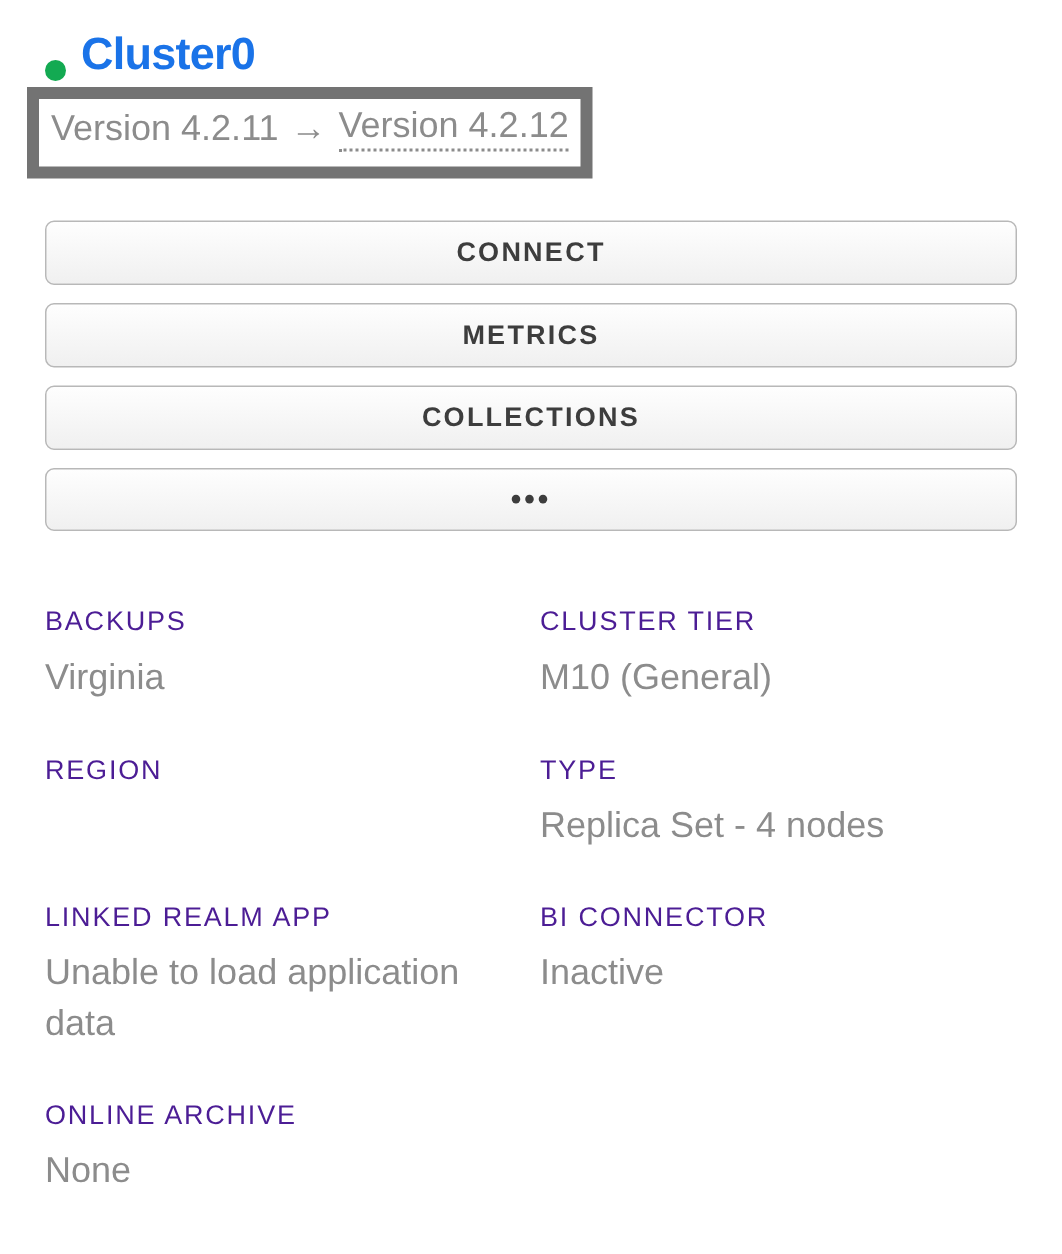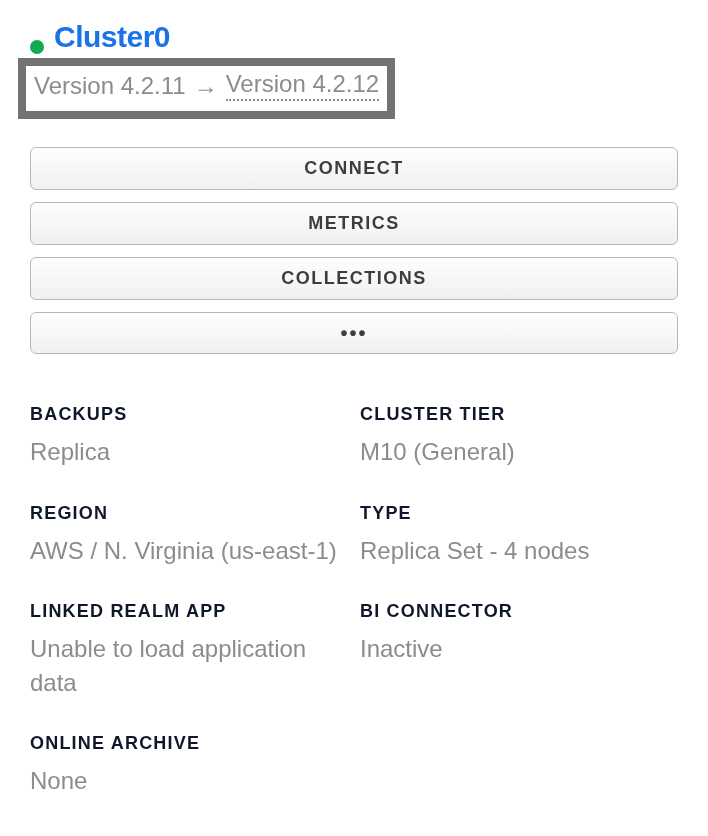--- a/index.html
+++ b/index.html
@@ -83,23 +83,23 @@
     .info-grid {
       display: grid;
       grid-template-columns: 1fr 1fr;
       column-gap: 12px;
       row-gap: 34px;
     }
     .info-block {
     }
     .info-label {
       font-size: 18px;
-      font-weight: 700;
+      font-weight: 400;
       letter-spacing: 1.2px;
-      color: #0f172a;
+      color: #4c1d95;
       text-transform: uppercase;
       margin-bottom: 10px;
     }
     .info-value {
       font-size: 24px;
       color: #8C8C8C;
       line-height: 1.4;
     }
   </style>
 </head>
@@ -123,29 +123,28 @@
 <div class="button-row">
   <button class="btn">CONNECT</button>
   <button class="btn">METRICS</button>
   <button class="btn">COLLECTIONS</button>
   <button class="btn btn-more">•••</button>
 </div>
 
 <div class="info-grid">
   <div class="info-block">
     <div class="info-label">BACKUPS</div>
-    <div class="info-value">Replica</div>
+    <div class="info-value">Virginia</div>
   </div>
   <div class="info-block">
     <div class="info-label">CLUSTER TIER</div>
     <div class="info-value">M10 (General)</div>
   </div>
   <div class="info-block">
     <div class="info-label">REGION</div>
-    <div class="info-value">AWS / N. Virginia (us-east-1)</div>
   </div>
   <div class="info-block">
     <div class="info-label">TYPE</div>
     <div class="info-value">Replica Set - 4 nodes</div>
   </div>
   <div class="info-block">
     <div class="info-label">LINKED REALM APP</div>
     <div class="info-value">Unable to load application data</div>
   </div>
   <div class="info-block">

